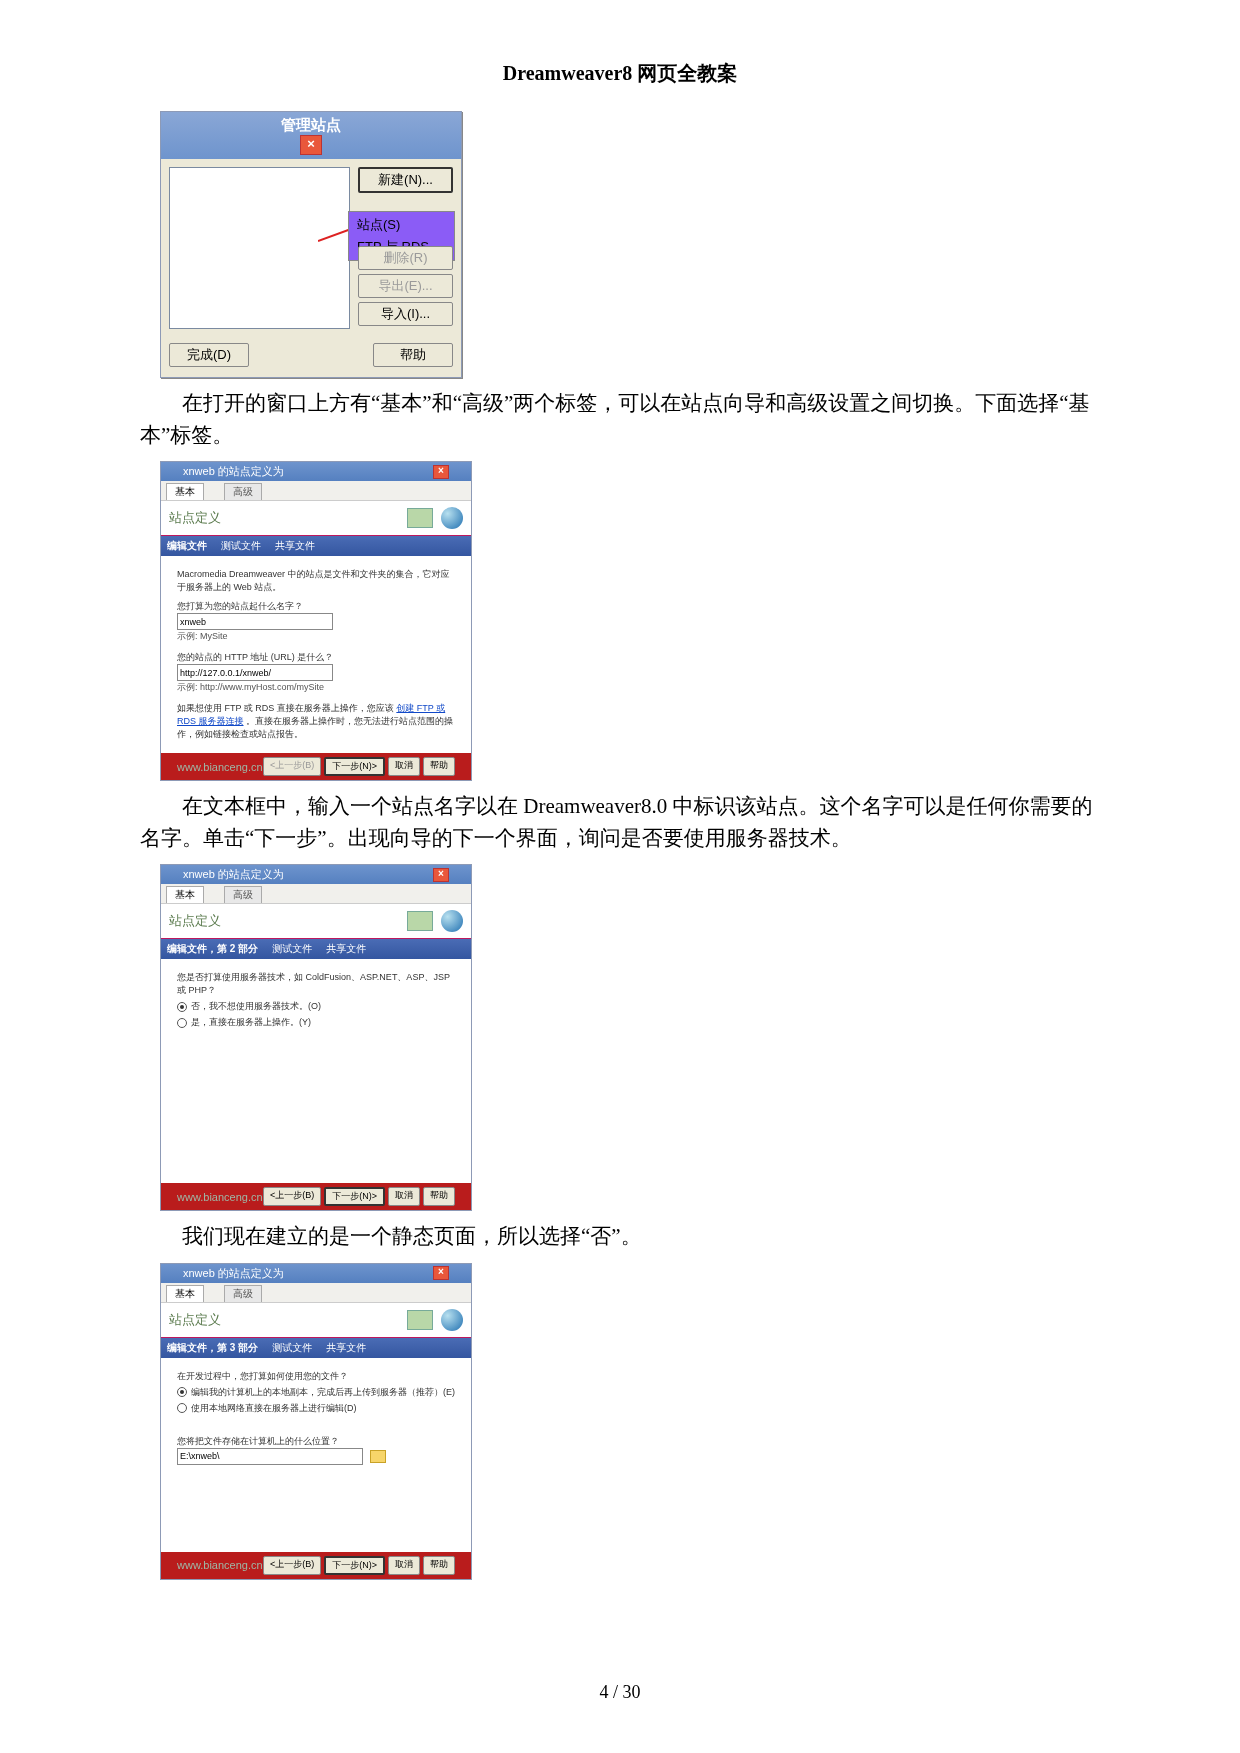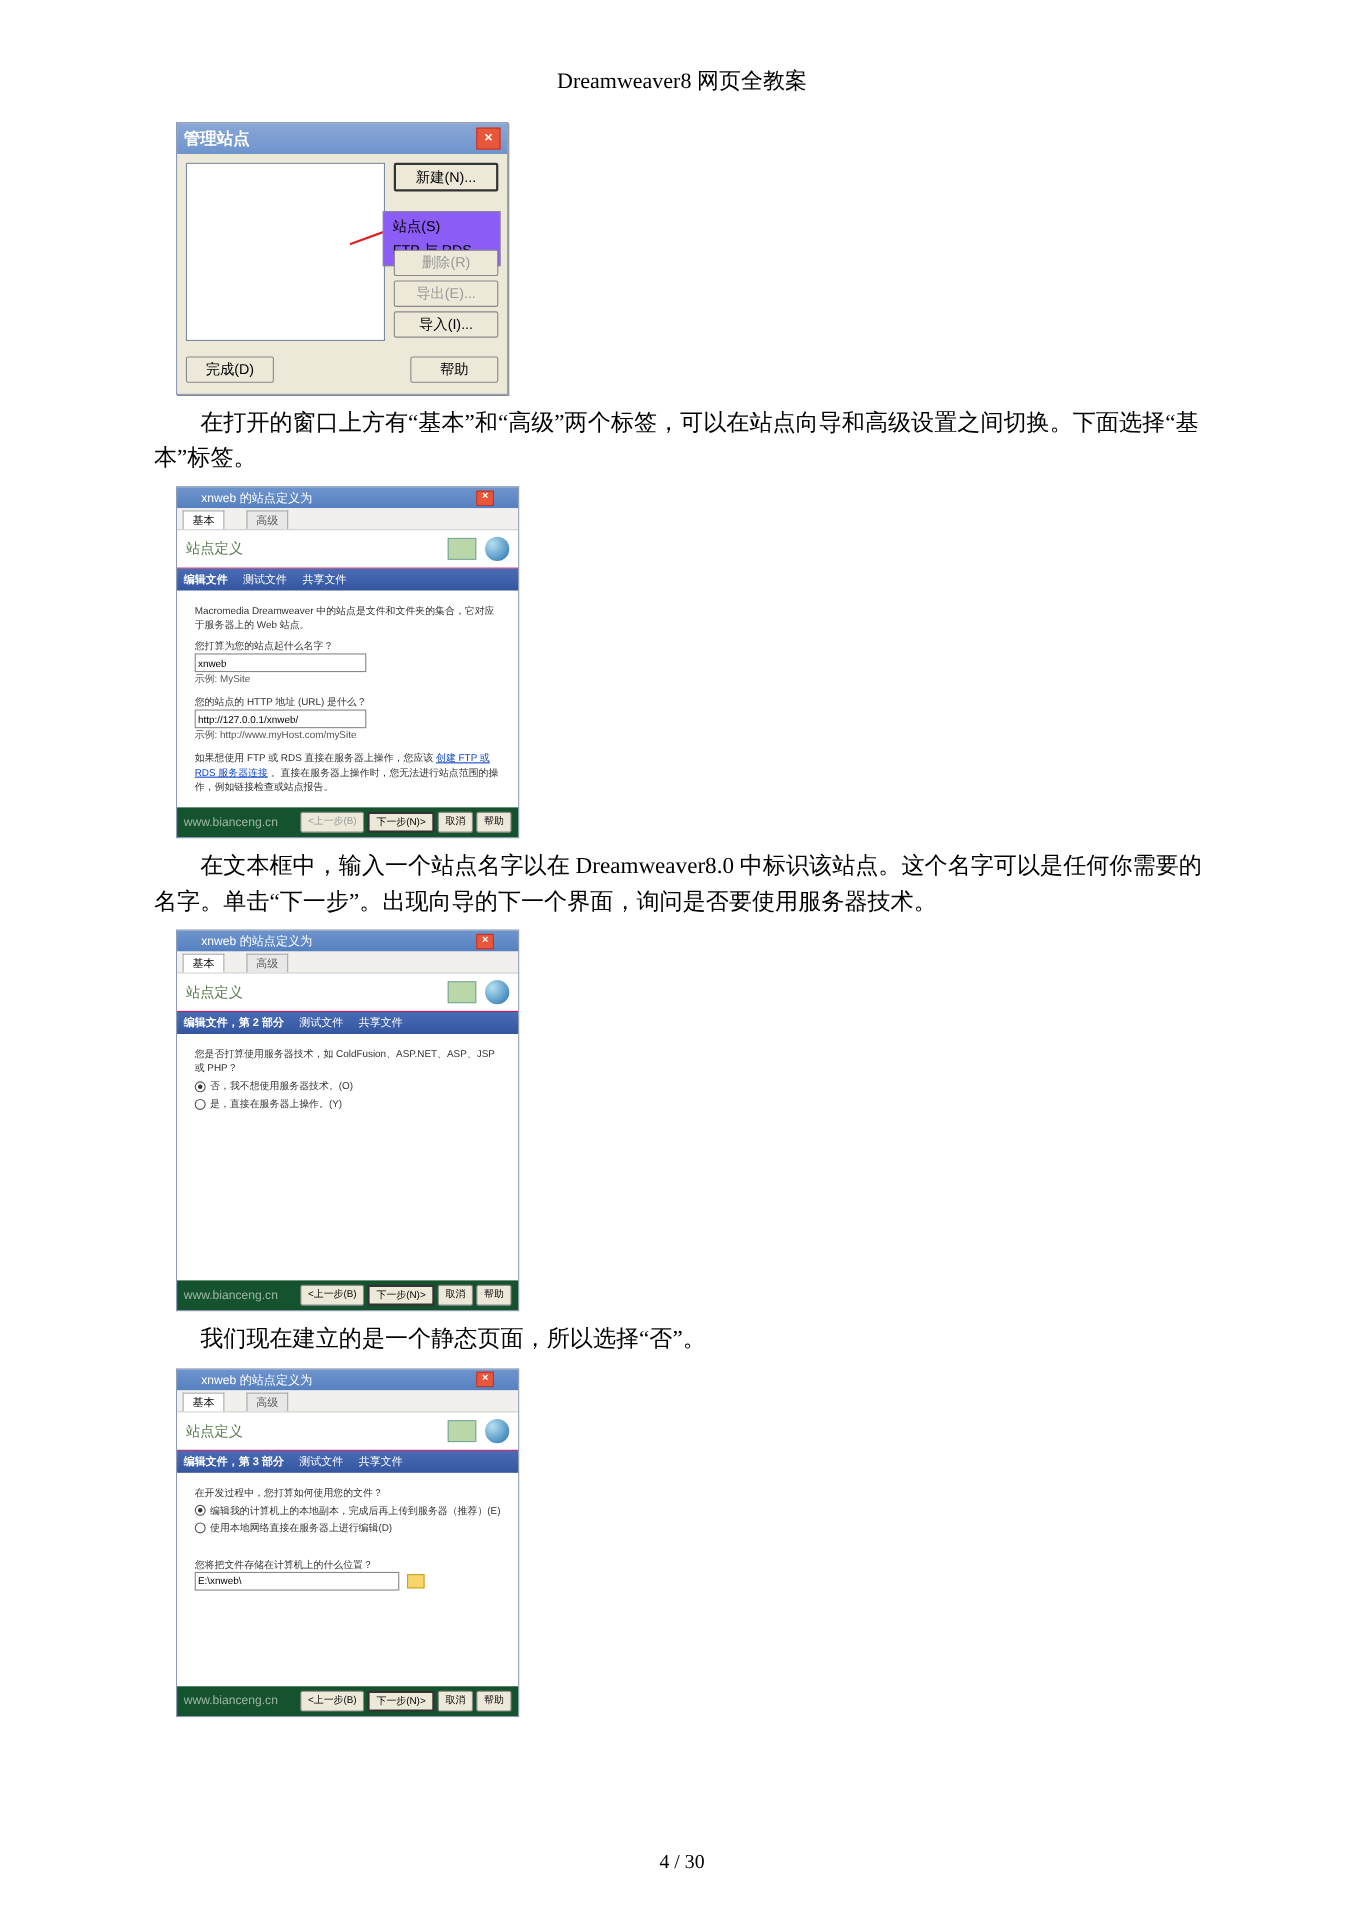--- a/index.html
+++ b/index.html
@@ -13,20 +13,21 @@
     width: 1240px;
     height: 1753px;
     position: relative;
     box-sizing: border-box;
     padding: 60px 140px 60px 140px;
   }
   .header-title {
     text-align: center;
     font-size: 20px;
     margin-bottom: 24px;
+    font-weight: bold;
   }
   .body-text {
     font-size: 21px;
     line-height: 1.5;
     margin: 10px 0;
     text-indent: 2em;
   }
   .page-number {
     position: absolute;
     bottom: 50px;
@@ -48,20 +49,21 @@
   }
   .dialog1-title {
     background: linear-gradient(#8aa7d6, #6e94cd);
     color: #fff;
     padding: 4px 6px;
     display: flex;
     justify-content: space-between;
     align-items: center;
     font-weight: bold;
     font-size: 15px;
+    flex-direction: column;
   }
   .close-x {
     width: 20px;
     height: 18px;
     background: #e9573b;
     color: #fff;
     border: 1px solid #b33;
     text-align: center;
     line-height: 16px;
     font-weight: bold;
@@ -203,22 +205,22 @@
     width: 150px;
     font-size: 9px;
     border: 1px solid #888;
     height: 13px;
   }
   .wizard-content .small { color:#555; }
   .wizard-footer {
     display: flex;
     justify-content: space-between;
     align-items: center;
-    padding: 4px 6px;
-    background: #14532d;
+    padding: 4px 16px;
+    background: #b91c1c;
   }
   .wizard-footer .watermark {
     color: #9fb7a6;
     font-size: 11px;
   }
   .wizard-footer .wbtns {
     display: flex;
     gap: 3px;
   }
   .wbtn {

